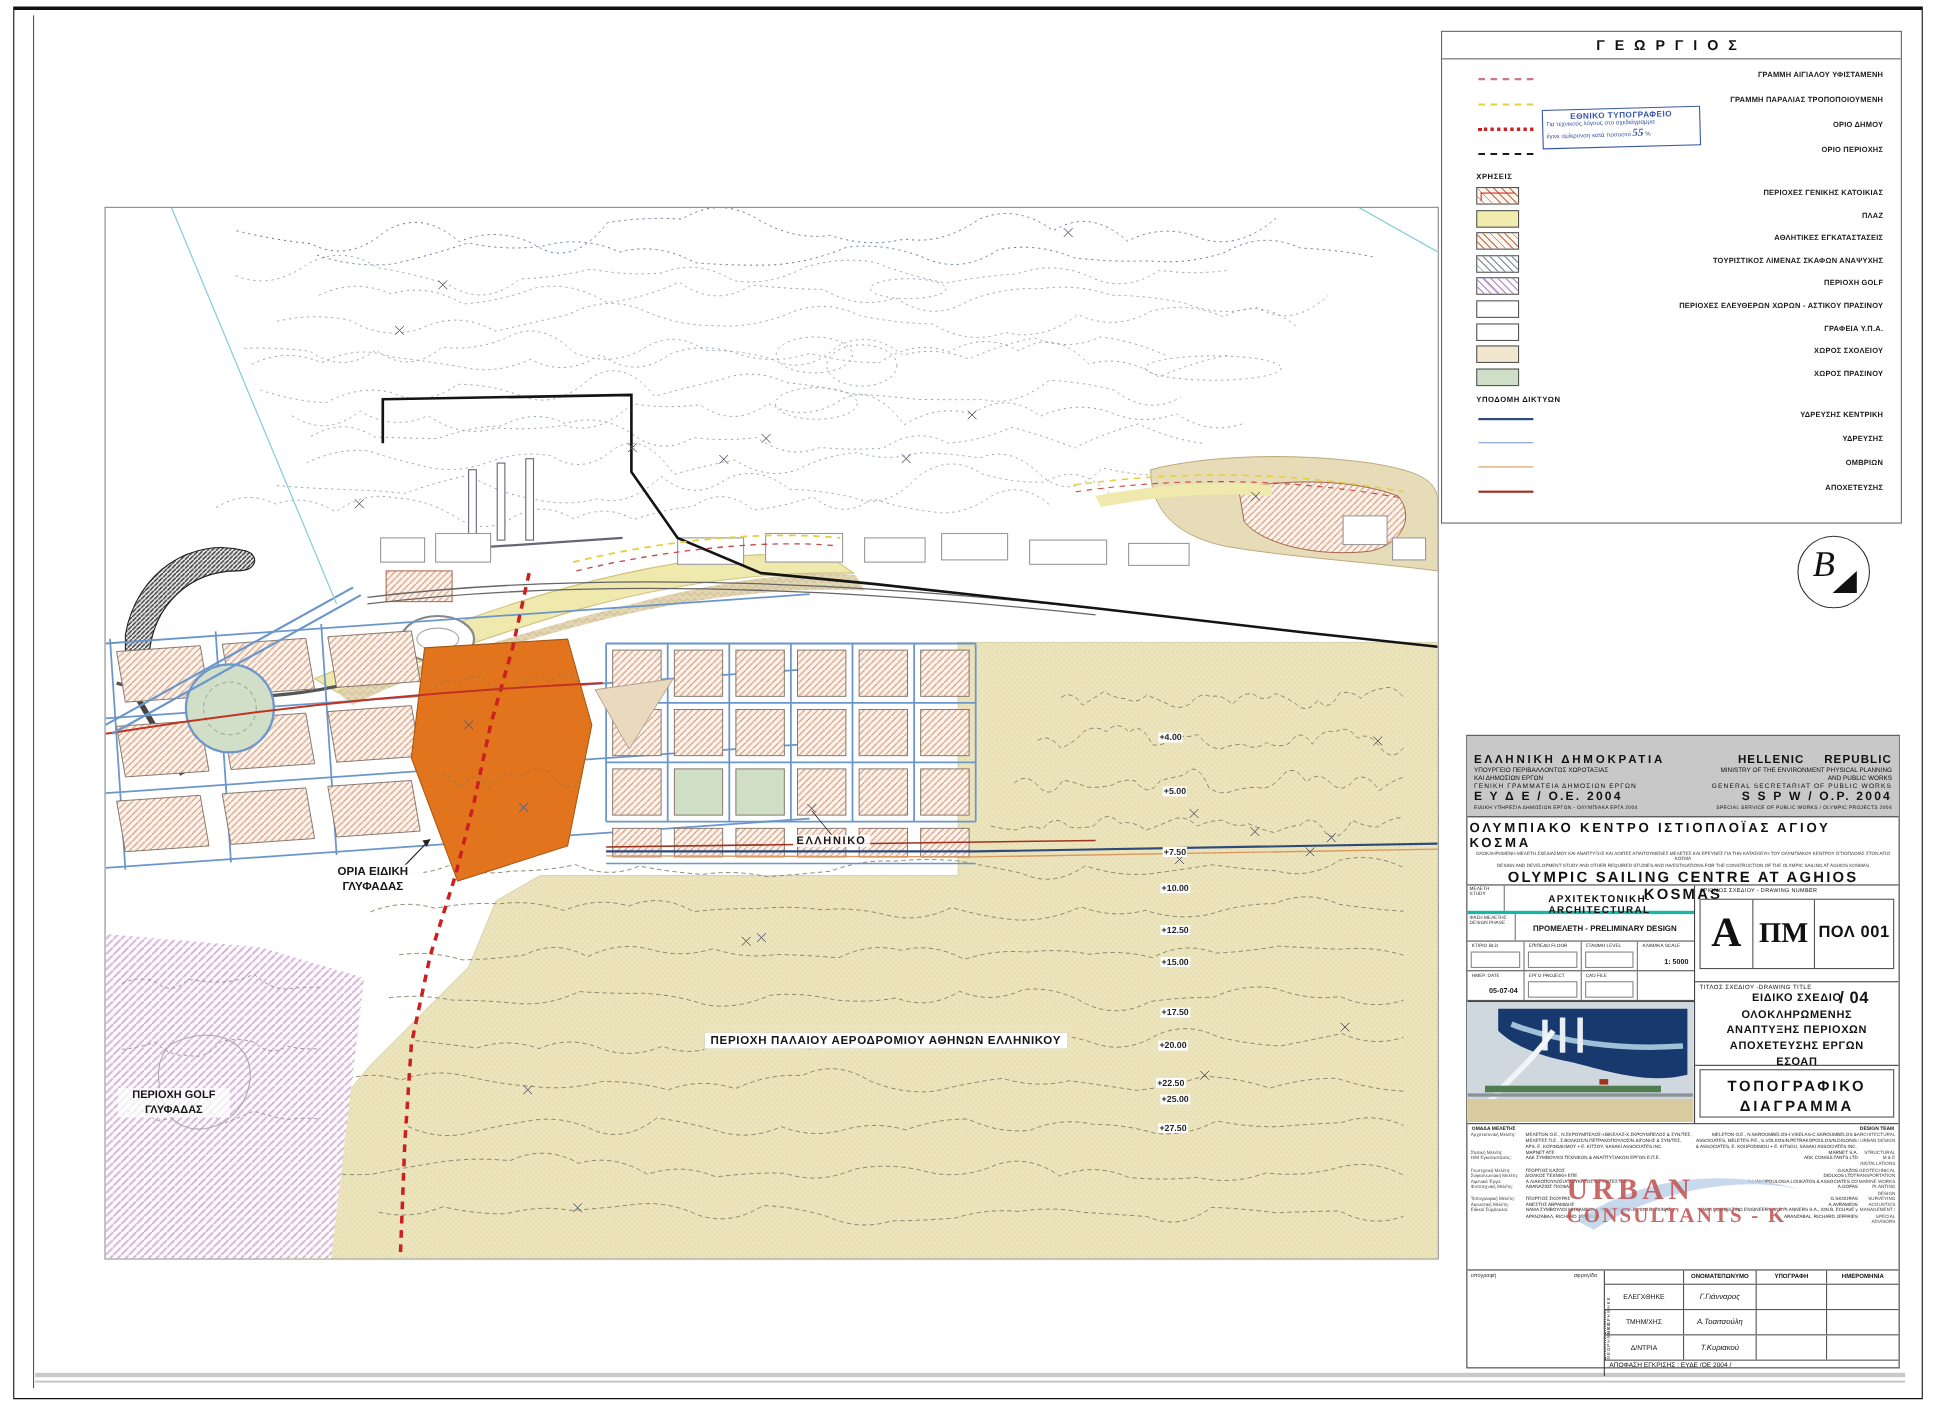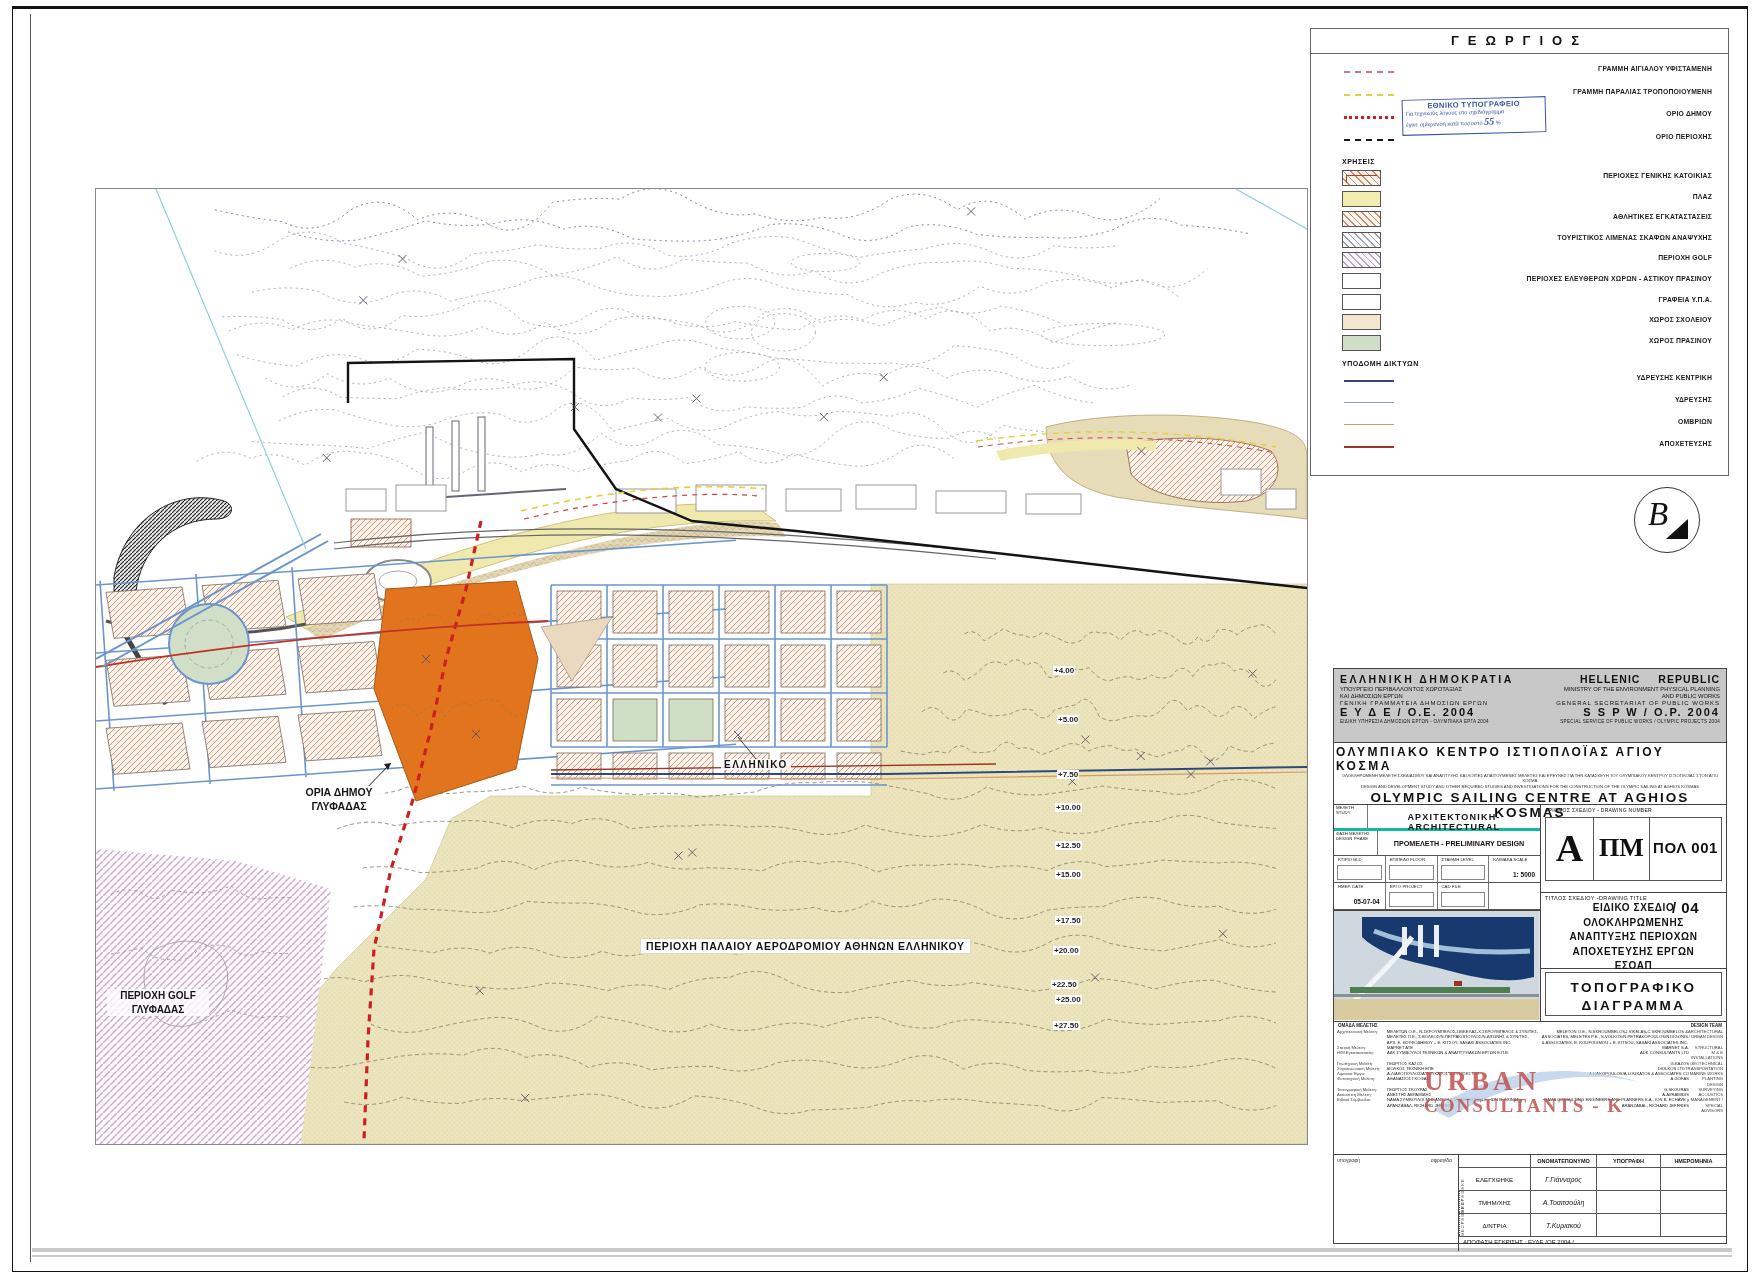--- a/index.html
+++ b/index.html
@@ -57,21 +57,21 @@
   .stamp .s2{font-size:5.6px;line-height:1.25;}
   .stamp .val{font-family:"Liberation Serif",serif;font-style:italic;font-size:10px;font-weight:bold;}
   
   .blogo{left:1634px;top:487px;width:64px;height:64px;border:1.5px solid #333;border-radius:50%;background:#fff;}
   .blogo .b{position:absolute;left:13px;top:8px;font-family:"Liberation Serif",serif;font-style:italic;font-size:33px;color:#111;}
   .blogo .tri{position:absolute;right:11px;bottom:13px;width:0;height:0;border-left:22px solid transparent;border-bottom:20px solid #111;}
   
   .tb{left:1333px;top:668px;width:394px;height:576px;border:1px solid #444;background:#fff;box-sizing:border-box;font-size:0;}
   .tb *{box-sizing:border-box;}
   .tb-gray{position:relative;height:74px;background:#c8c8c8;border-bottom:1px solid #444;display:flex;}
-  .tb-gray .col{flex:1;padding:4px 6px;}
+  .tb-gray .col{flex:1;padding:16px 6px;}
   .tb-gray .col.r{text-align:right;}
   .g1{font-size:10.5px;font-weight:bold;letter-spacing:2.5px;}
   .g1w{font-size:10.5px;font-weight:bold;letter-spacing:1px;word-spacing:14px;}
   .g2{font-size:5.8px;margin-top:1px;}
   .g4{font-size:6px;letter-spacing:1px;margin-top:1px;}
   .g5{font-size:11px;font-weight:bold;letter-spacing:2px;}
   .g6{font-size:4.5px;margin-top:1px;letter-spacing:.3px;}
   .tb-proj{position:relative;height:62px;border-bottom:1px solid #444;padding:2px 2px;}
   .p-gr{font-size:12px;font-weight:bold;letter-spacing:2.5px;}
   .p-sub{font-size:4.2px;text-align:center;color:#333;line-height:1.3;}
@@ -365,21 +365,21 @@
         <path d="M1122.7413310412044,740.7113992156048L1130.7413310412044,748.7113992156048M1122.7413310412044,748.7113992156048L1130.7413310412044,740.7113992156048" fill="none" stroke="#556" stroke-width="0.9"></path>
         <path d="M1152.5778075235792,480.5401001137402L1160.5778075235792,488.5401001137402M1152.5778075235792,488.5401001137402L1160.5778075235792,480.5401001137402" fill="none" stroke="#556" stroke-width="0.9"></path>
         <path d="M578.386367485107,662.6748238618834L586.386367485107,670.6748238618834M578.386367485107,670.6748238618834L586.386367485107,662.6748238618834" fill="none" stroke="#556" stroke-width="0.9"></path>
         <path d="M638,542L646,550M638,550L646,542" fill="none" stroke="#556" stroke-width="0.9"></path>
       </g>
 </svg>
 </div>
 
 <div class="abs map-overlay">
   <div class="map-label lbl-oria">
-    <div>ΟΡΙΑ ΔΗΜΟΥ</div>
+    <div>ΟΡΙΑ ΕΙΔΙΚΗ</div>
       <div>ΓΛΥΦΑΔΑΣ</div>
   </div>
   <div class="map-label lbl-elliniko">ΕΛΛΗΝΙΚΟ</div>
   <div class="map-label lbl-airport">ΠΕΡΙΟΧΗ ΠΑΛΑΙΟΥ ΑΕΡΟΔΡΟΜΙΟΥ ΑΘΗΝΩΝ ΕΛΛΗΝΙΚΟΥ</div>
   <div class="map-label lbl-golf">
     <div>ΠΕΡΙΟΧΗ GOLF</div>
       <div>ΓΛΥΦΑΔΑΣ</div>
   </div>
   <div>
 

